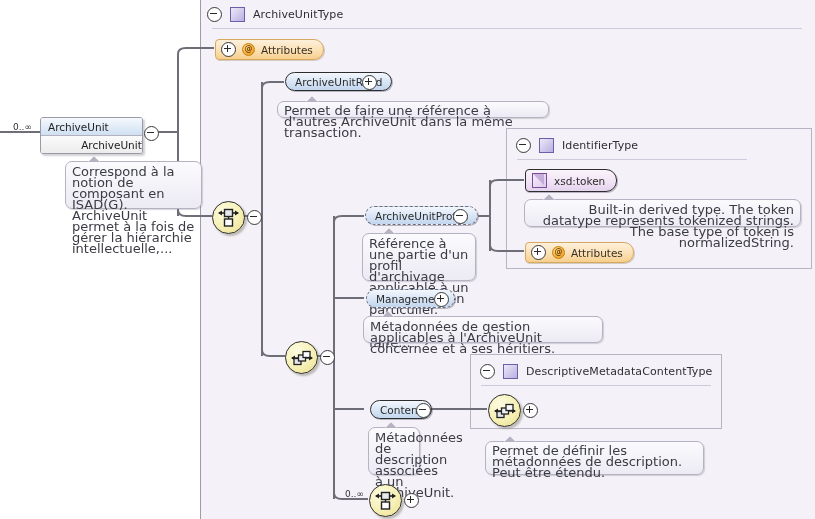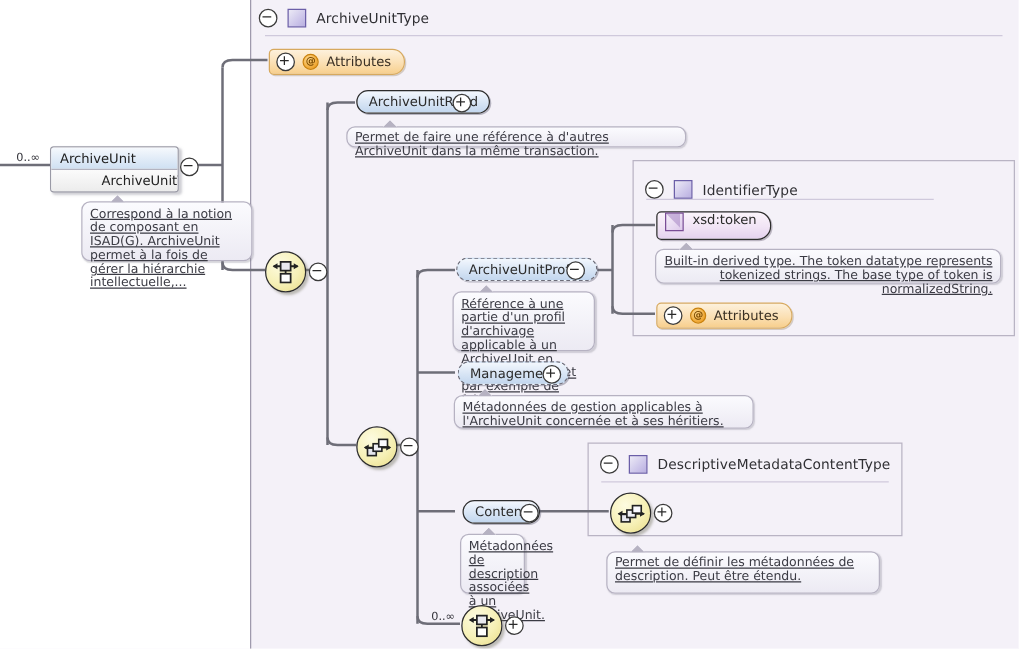--- a/index.html
+++ b/index.html
@@ -132,21 +132,21 @@
     font-weight:bold;flex:none;
   }
 
   
   .stype{
     border-radius:4px 11px 11px 4px;
     border:1px solid #2d2d2d;
     background:linear-gradient(180deg,#fbf4fb 0%,#f1e4f5 55%,#e4d2ee 100%);
     box-shadow:1px 1px 0 rgba(100,90,110,.40);
     height:21px;
-    display:flex;align-items:flex-start;gap:7px;
+    display:flex;align-items:center;gap:7px;
     padding:0 11px 0 6px;
     font-size:10.5px;color:#2b2b2b;
   }
   .st-ico{
     width:13px;height:13px;flex:none;
     background:linear-gradient(135deg,#f6effa 0%,#ddc9ea 100%);
     border:1px solid #7a4d96;
     position:relative;
   }
   .st-ico::after{
@@ -168,25 +168,24 @@
   }
   .comp svg{display:block;}
 
   
   .anno{
     position:absolute;
     background:linear-gradient(180deg,#fbfbfe 0%,#eceaf3 100%);
     border:1px solid #b6b2c2;
     border-radius:7px;
     box-shadow:1px 1px 1px rgba(120,118,132,.30);
-    font-size:10px;line-height:11px;
+    font-size:13px;line-height:11px;
     color:#3b3b44;
     padding:4px 6px;
     box-sizing:border-box;
-    text-decoration:underline;
   }
   .anno .tail{
     position:absolute;top:-6px;
     width:12px;height:6px;
     background:linear-gradient(180deg,#fbfbfe 0%,#f7f6fa 100%);
     clip-path:polygon(50% 0,100% 100%,0 100%);
     border:none;
   }
   .anno .tail::before{
     content:"";position:absolute;left:-1px;top:0;width:14px;height:7px;
@@ -208,21 +207,21 @@
   <div class="panel root" style="left:200px;top:0px;width:615px;height:519px;"></div>
   <div class="panel-rule" style="left:212px;top:28px;width:590px;"></div>
   <div class="panel-hdr" style="left:203px;top:0px;width:400px;gap:8px;padding-left:4px;">
     <span class="exp"></span>
     <span class="ctype-ico"></span>
     <span class="panel-title">ArchiveUnitType</span>
   </div>
 
   <div class="panel" style="left:506px;top:128px;width:306px;height:141px;"></div>
   <div class="panel-rule" style="left:517px;top:159px;width:230px;"></div>
-  <div class="panel-hdr" style="left:512px;top:131px;width:260px;gap:8px;padding-left:4px;align-items:flex-end;">
+  <div class="panel-hdr" style="left:512px;top:131px;width:260px;gap:8px;padding-left:4px;">
     <span class="exp"></span>
     <span class="ctype-ico"></span>
     <span class="panel-title">IdentifierType</span>
   </div>
 
   <div class="panel" style="left:470px;top:354px;width:252px;height:75px;"></div>
   <div class="panel-rule" style="left:481px;top:385px;width:230px;"></div>
   <div class="panel-hdr" style="left:476px;top:357px;width:240px;gap:8px;padding-left:4px;">
     <span class="exp"></span>
     <span class="ctype-ico"></span>

